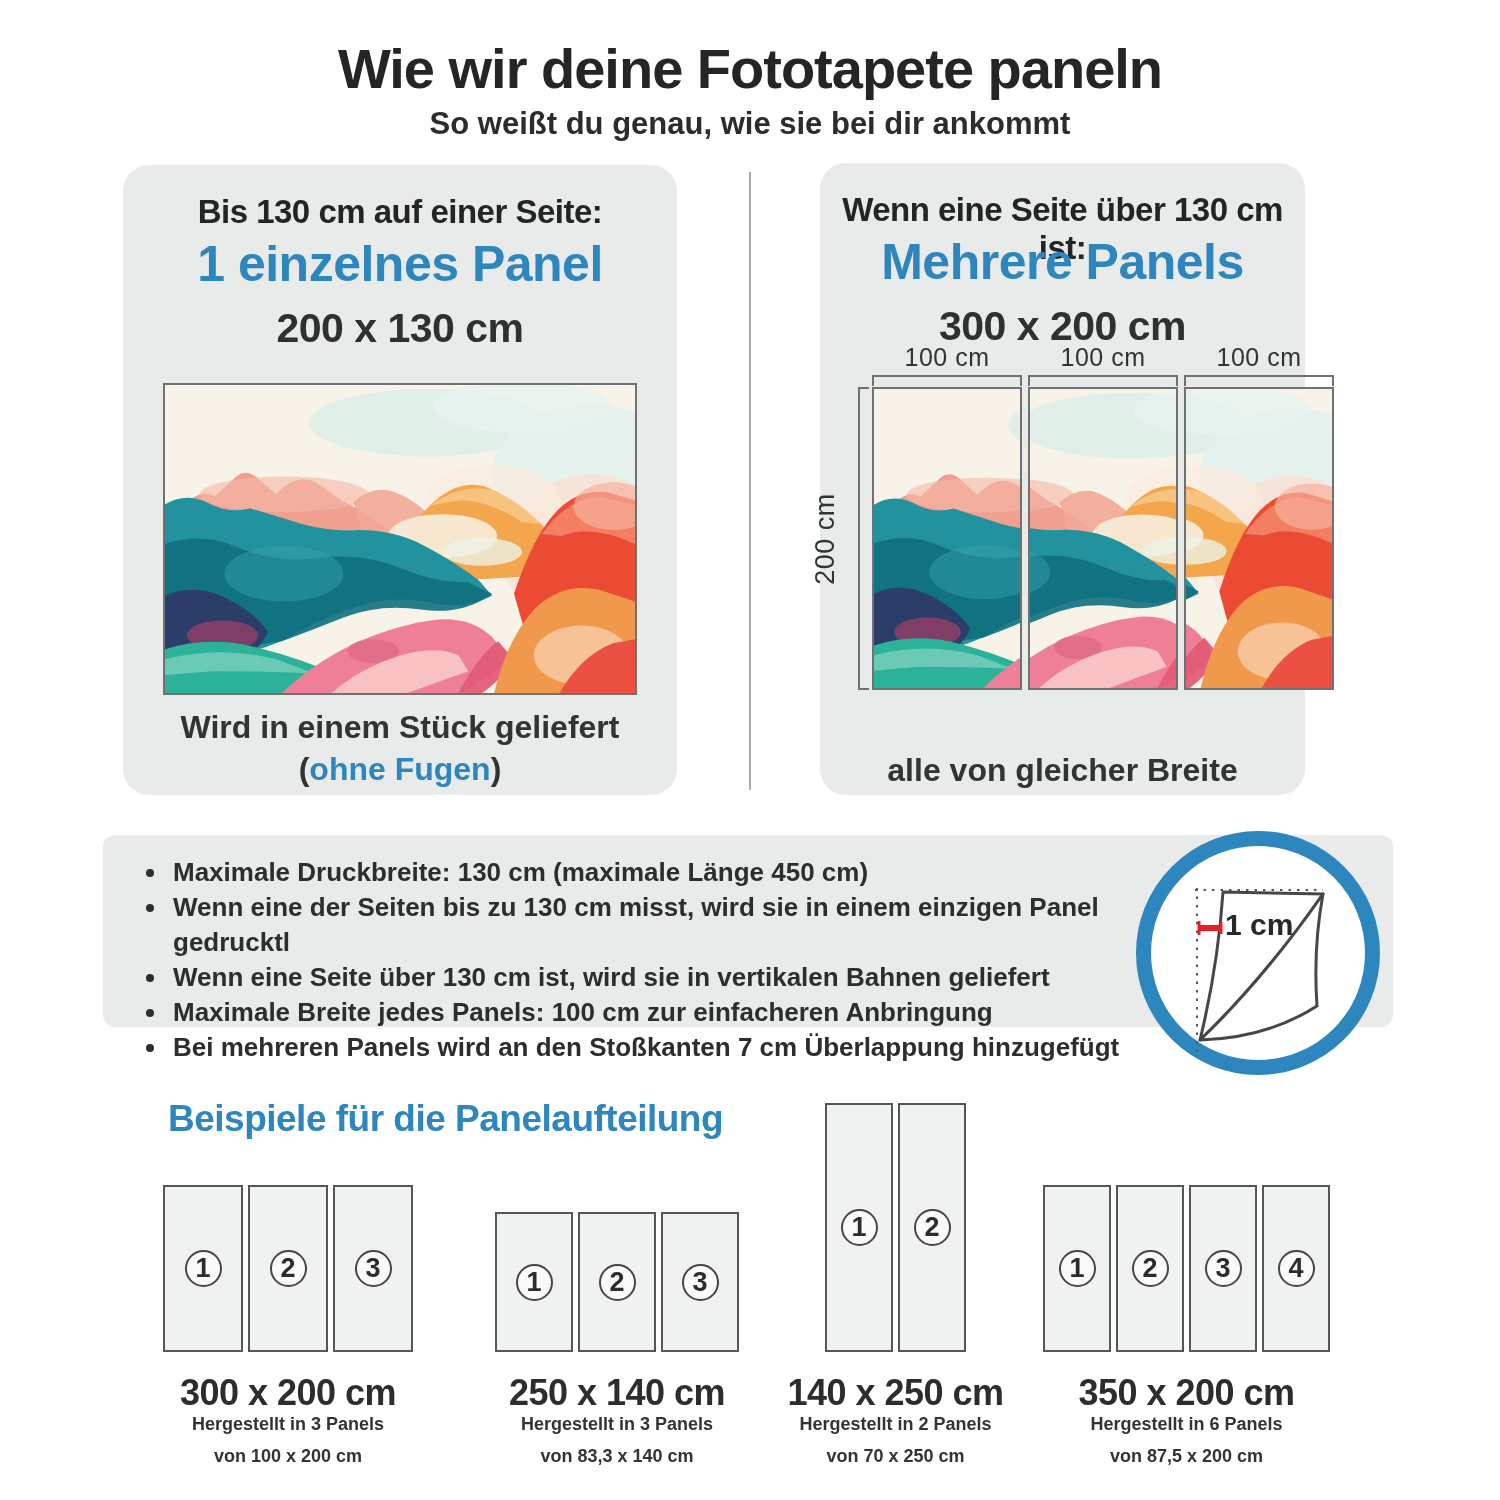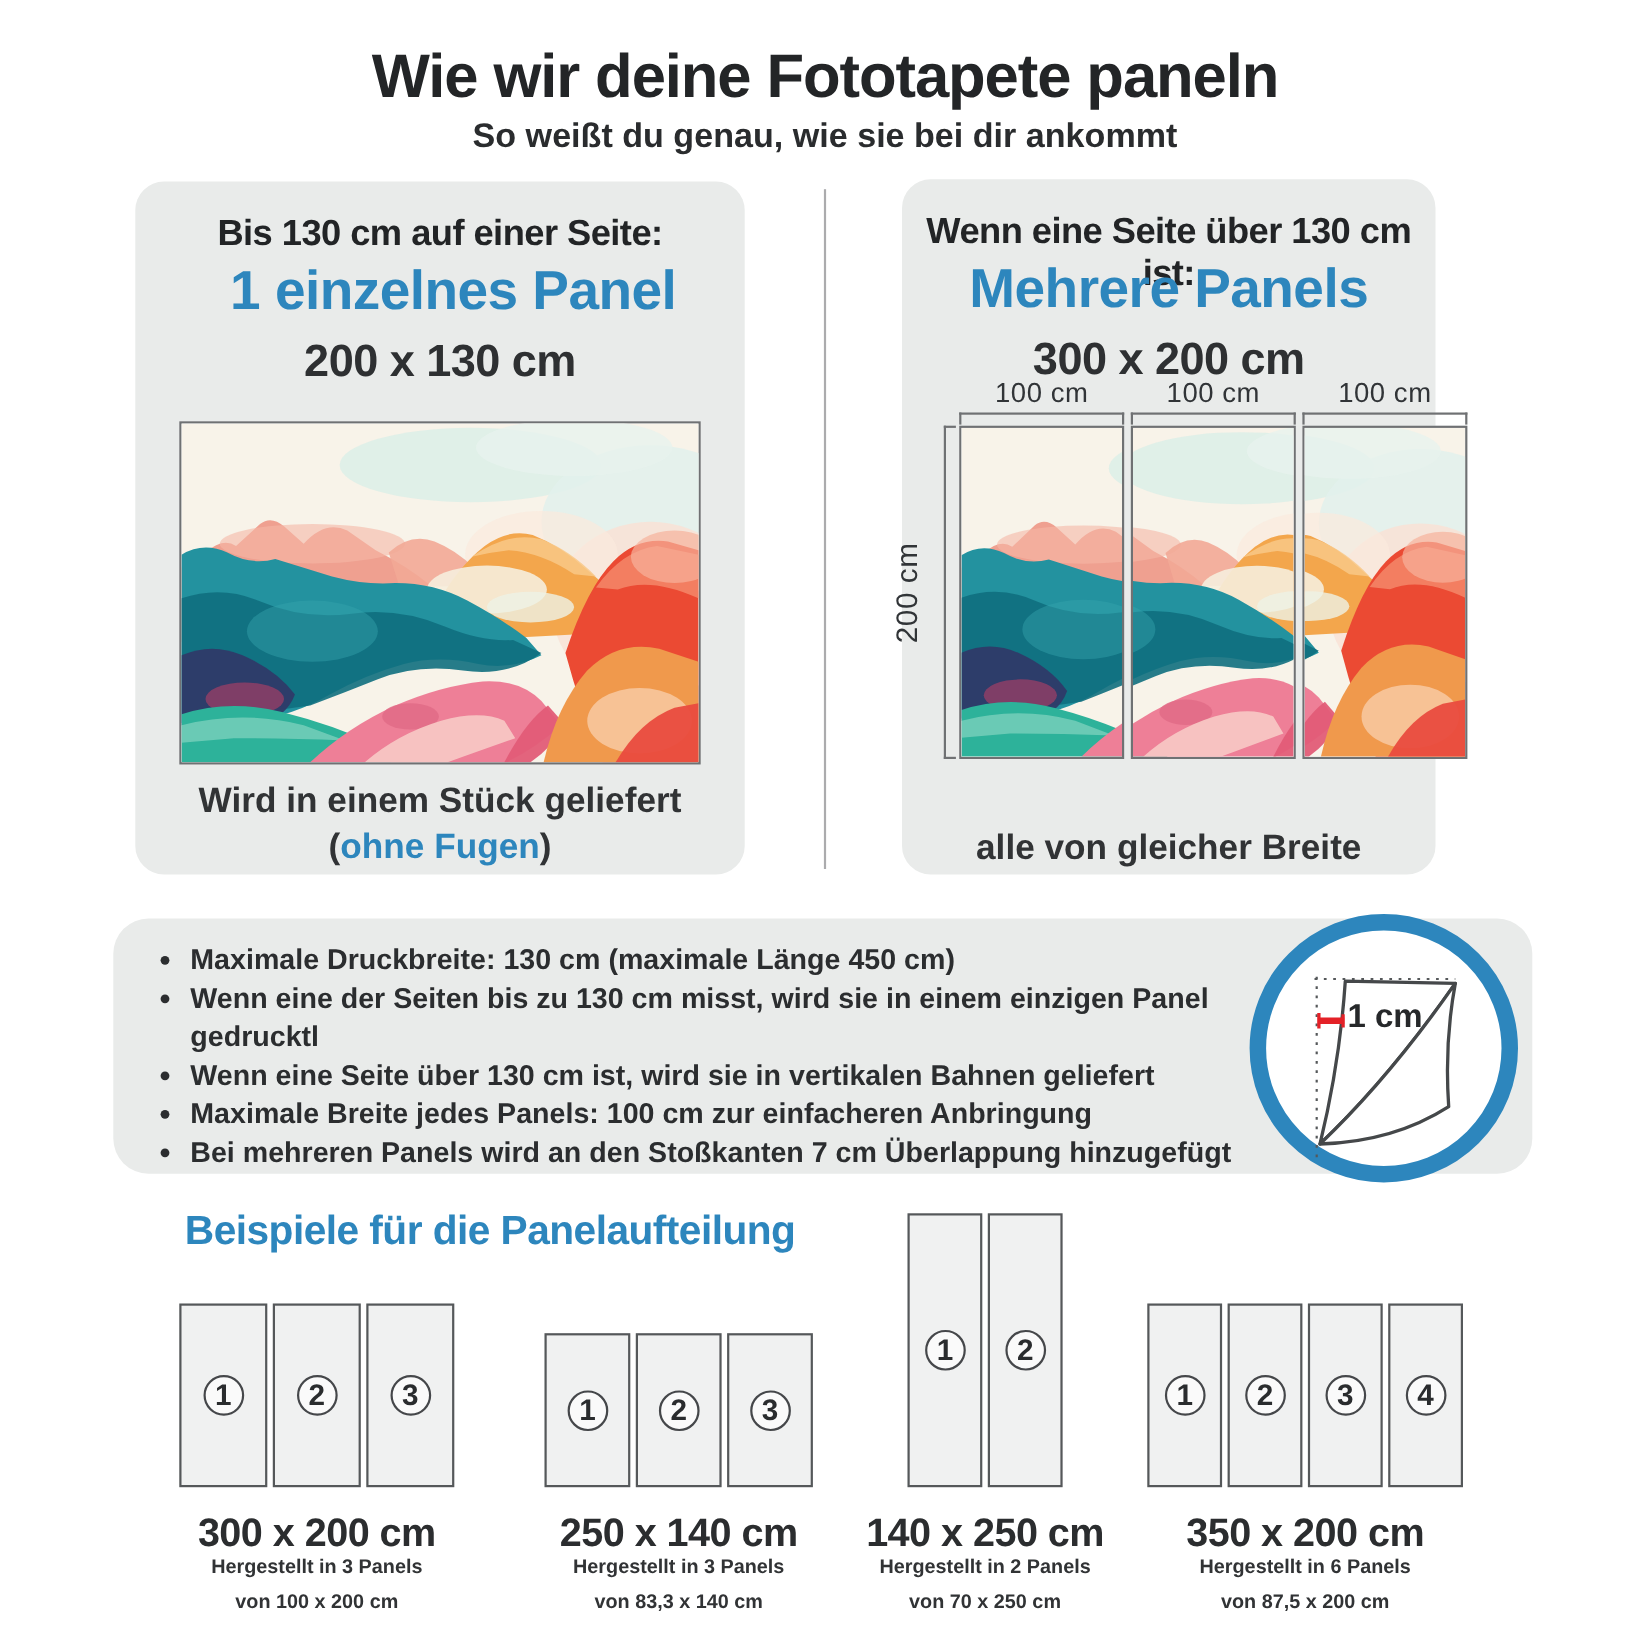--- a/index.html
+++ b/index.html
@@ -51,22 +51,22 @@
   .v-bracket {
     position:absolute; left:-14px; top:0; width:11px; height:303px;
     border-left:2px solid #6f7173; border-top:2px solid #6f7173; border-bottom:2px solid #6f7173;
   }
   .v-label {
     position:absolute; left:-62px; top:50%; transform:translateY(-50%) rotate(180deg);
     writing-mode:vertical-rl; font-size:27px; font-weight:400; color:#313437; letter-spacing:0.5px;
   }
   
   .info-box {
-    position:absolute; left:103px; top:835px; width:1290px; height:232px;
-    background:#e9ebea; border-radius:32px;
+    position:absolute; left:103px; top:835px; width:1290px; height:192px;
+    background:#e9ebea; border-radius:12px;
   }
   .info-box ul { list-style:disc; margin:20px 0 0 66px; width:1040px; }
   .info-box li { font-size:26px; font-weight:700; line-height:35px; color:#2b2d2f; padding-left:4px; }
   .overlap-circle {
     position:absolute; left:1136px; top:831px; width:244px; height:244px;
     background:#ffffff; border:15px solid #2d86bd; border-radius:50%;
     display:flex; align-items:flex-end; justify-content:center;
   }
   .overlap-inner { position:relative; width:150px; height:178px; }
   .overlap-label {
@@ -142,21 +142,21 @@
   </defs>
 </svg>
 
 <div class="page">
 
   <div class="title">Wie wir deine Fototapete paneln</div>
   <div class="subtitle">So weißt du genau, wie sie bei dir ankommt</div>
 
   <div class="card card-l">
     <div class="cond">Bis 130 cm auf einer Seite:</div>
-    <div class="headline accent" style="color:#2d86bd;margin-left:12px;">1 einzelnes Panel</div>
+    <div class="headline accent" style="color:#2d86bd;">1 einzelnes Panel</div>
     <div class="size">200 x 130 cm</div>
     <div class="art-frame">
       <svg class="art" viewBox="0 0 474 310" preserveAspectRatio="none">
           <use href="#wc-art" xlink:href="#wc-art"></use>
         </svg>
     </div>
     <div class="deliver">
       <span>Wird in einem Stück geliefert</span><br>
       <span>(</span><span style="color:#2d86bd;">ohne Fugen</span><span>)</span>
     </div>

